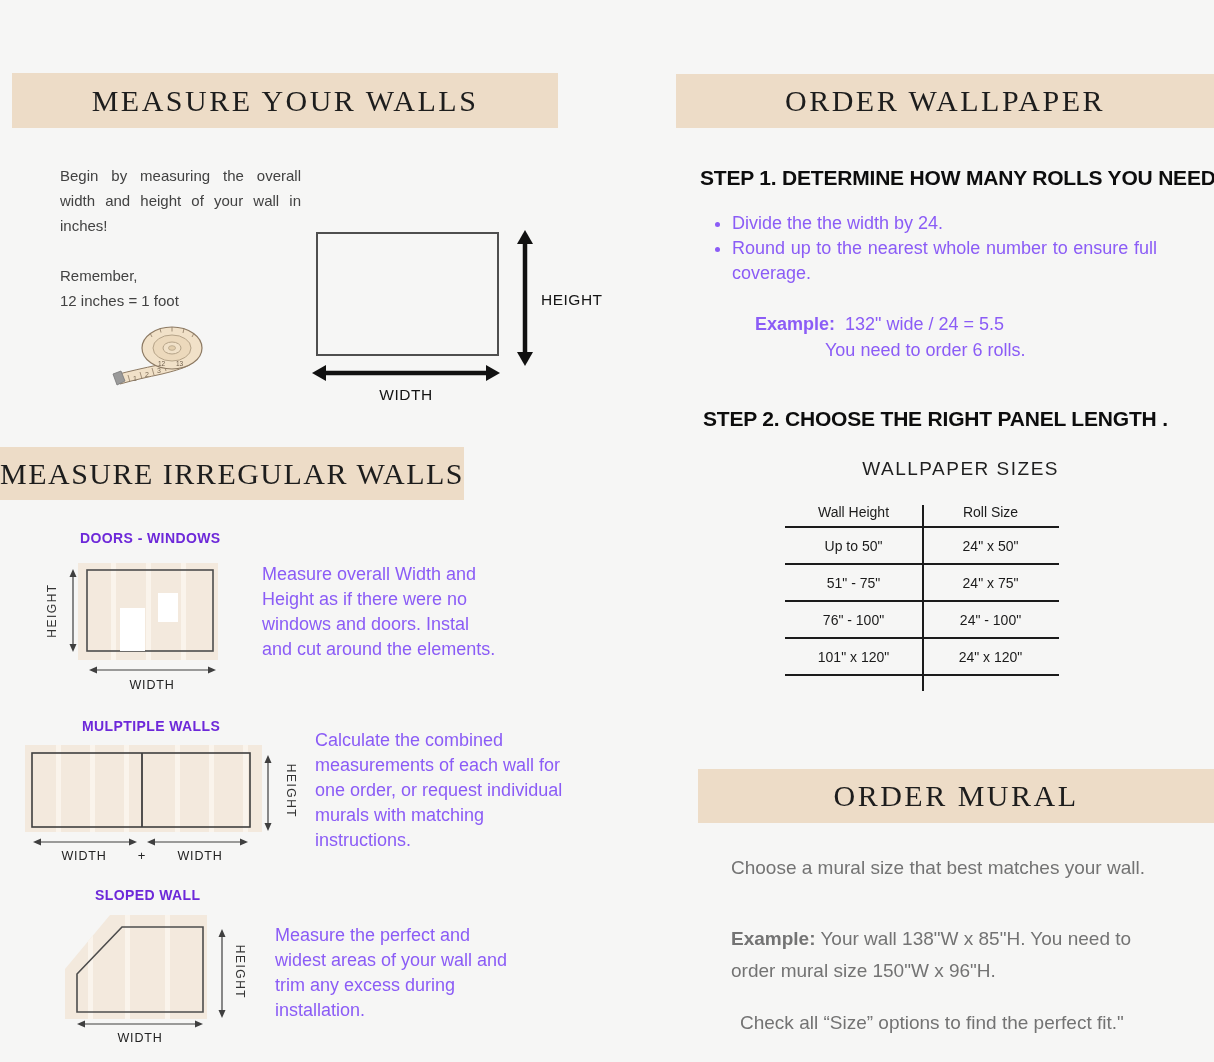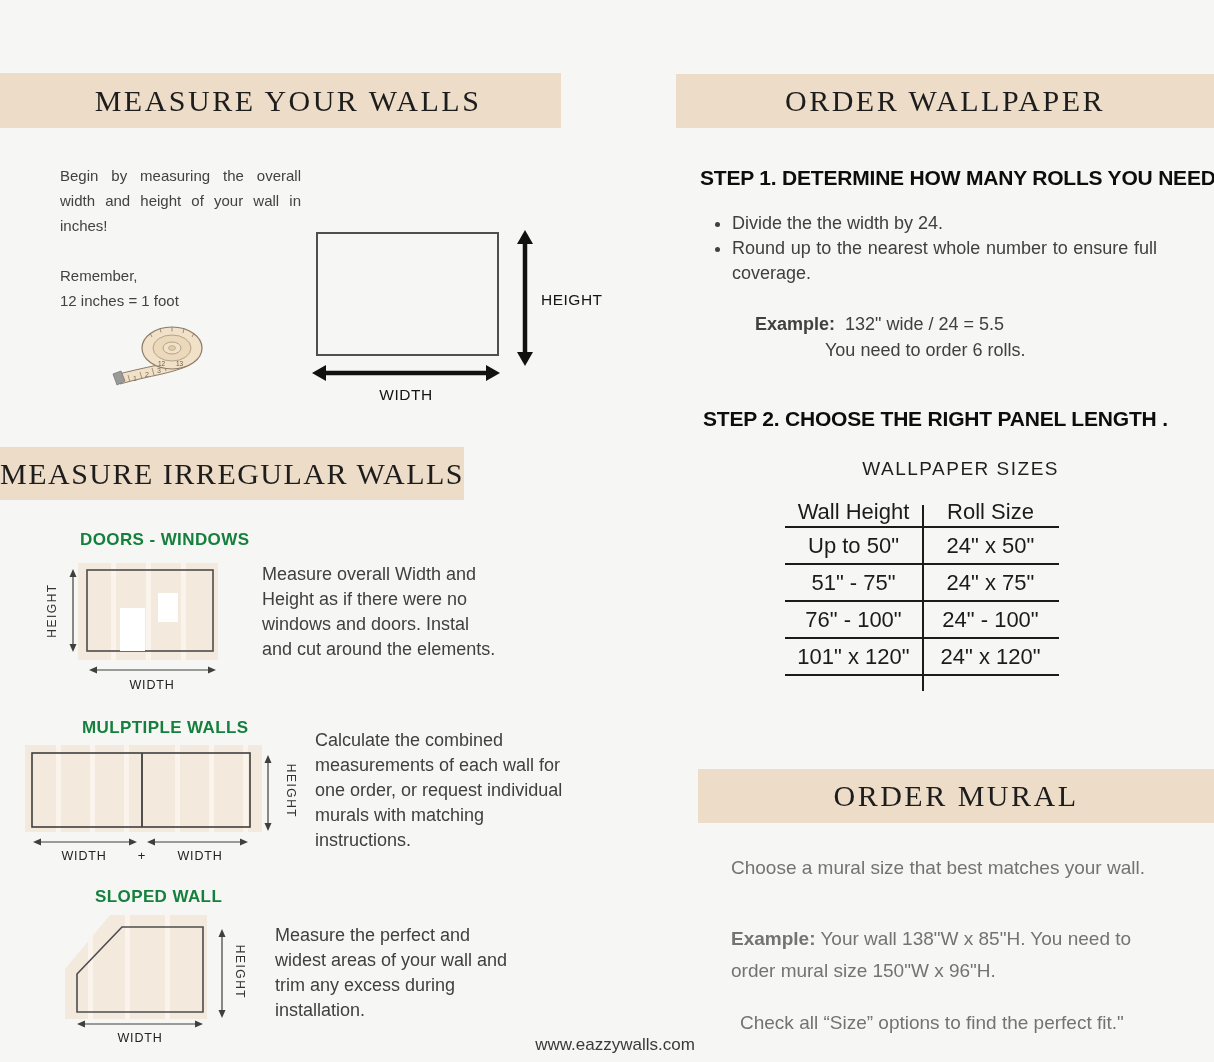--- a/index.html
+++ b/index.html
@@ -6,43 +6,43 @@
   html,body{margin:0;padding:0;}
   .page{
     position:relative;width:1214px;height:1062px;background:#f6f6f5;
     font-family:"Liberation Sans",sans-serif;color:#161616;overflow:hidden;
   }
   .banner{position:absolute;background:#eddcc7;display:flex;align-items:center;justify-content:center;}
   .banner .banner-title{
     font-family:"Liberation Serif",serif;font-weight:normal;font-size:30px;
     letter-spacing:2.5px;color:#1d1d1d;white-space:nowrap;
   }
-  #banner-measure{left:0;top:73px;width:546px;height:55px;padding-left:15px;}
+  #banner-measure{left:12px;top:73px;width:546px;height:55px;}
   #banner-irregular{left:0;top:447px;width:464px;height:53px;}
   #banner-irregular .banner-title{letter-spacing:1.5px;}
   #banner-wallpaper{left:676px;top:74px;width:538px;height:54px;}
   #banner-mural{left:698px;top:769px;width:516px;height:54px;}
 
   .abs{position:absolute;}
   .body-text{font-size:15px;line-height:25px;color:#424242;}
-  .dark-text{font-size:18px;line-height:25px;color:#404040;}
+  .dark-text{font-size:18px;line-height:25px;color:#8b5cf6;}
   .justify{text-align:justify;}
   .bold{font-weight:bold;}
   .step-heading{font-size:21px;font-weight:bold;color:#0d0d0d;letter-spacing:-0.2px;white-space:nowrap;}
-  .mini-heading{font-size:17px;font-weight:bold;color:#15803d;letter-spacing:0.4px;white-space:nowrap;}
+  .mini-heading{font-size:14px;font-weight:bold;color:#6d28d9;letter-spacing:0.4px;white-space:nowrap;}
   .dim-label{font-size:15.5px;letter-spacing:0.5px;color:#141414;}
 
   .wall-rect{border:2px solid #4f4f4f;}
 
   ul.bullets{margin:0;padding-left:20px;}
   ul.bullets li{margin:0 0 0 0;}
 
   .sizes-table{box-sizing:border-box;}
   .sizes-row{display:flex;border-bottom:2px solid #1b1b1b;box-sizing:border-box;}
-  .sizes-cell{width:50%;display:flex;align-items:center;justify-content:center;font-size:22px;color:#1b1b1b;}
+  .sizes-cell{width:50%;display:flex;align-items:center;justify-content:center;font-size:14px;color:#1b1b1b;}
   .v-divider{position:absolute;width:2px;background:#1b1b1b;}
 
   .mural-text{font-size:19px;line-height:32px;color:#737373;}
   .footer-text{font-size:17px;color:#3a3a3a;text-align:center;}
   svg text{font-family:"Liberation Sans",sans-serif;}
 </style>
 </head>
 <body>
 
 <div class="page">
@@ -223,15 +223,14 @@
 
   <div class="abs mural-text" style="left:731px;top:852px;width:436px;">Choose a mural size that best matches your wall.</div>
 
   <div class="abs mural-text" style="left:731px;top:923px;width:446px;">
     <span class="bold">Example:</span>
     <span>Your wall 138"W x 85"H. You need to order mural size 150"W x 96"H.</span>
   </div>
 
   <div class="abs mural-text" style="left:740px;top:1007px;width:470px;">Check all “Size” options to find the perfect fit."</div>
 
-  <div class="abs footer-text" style="left:455px;top:1035px;width:320px;">www.eazzywalls.com</div>
 
 </div>
 
 </body></html>

